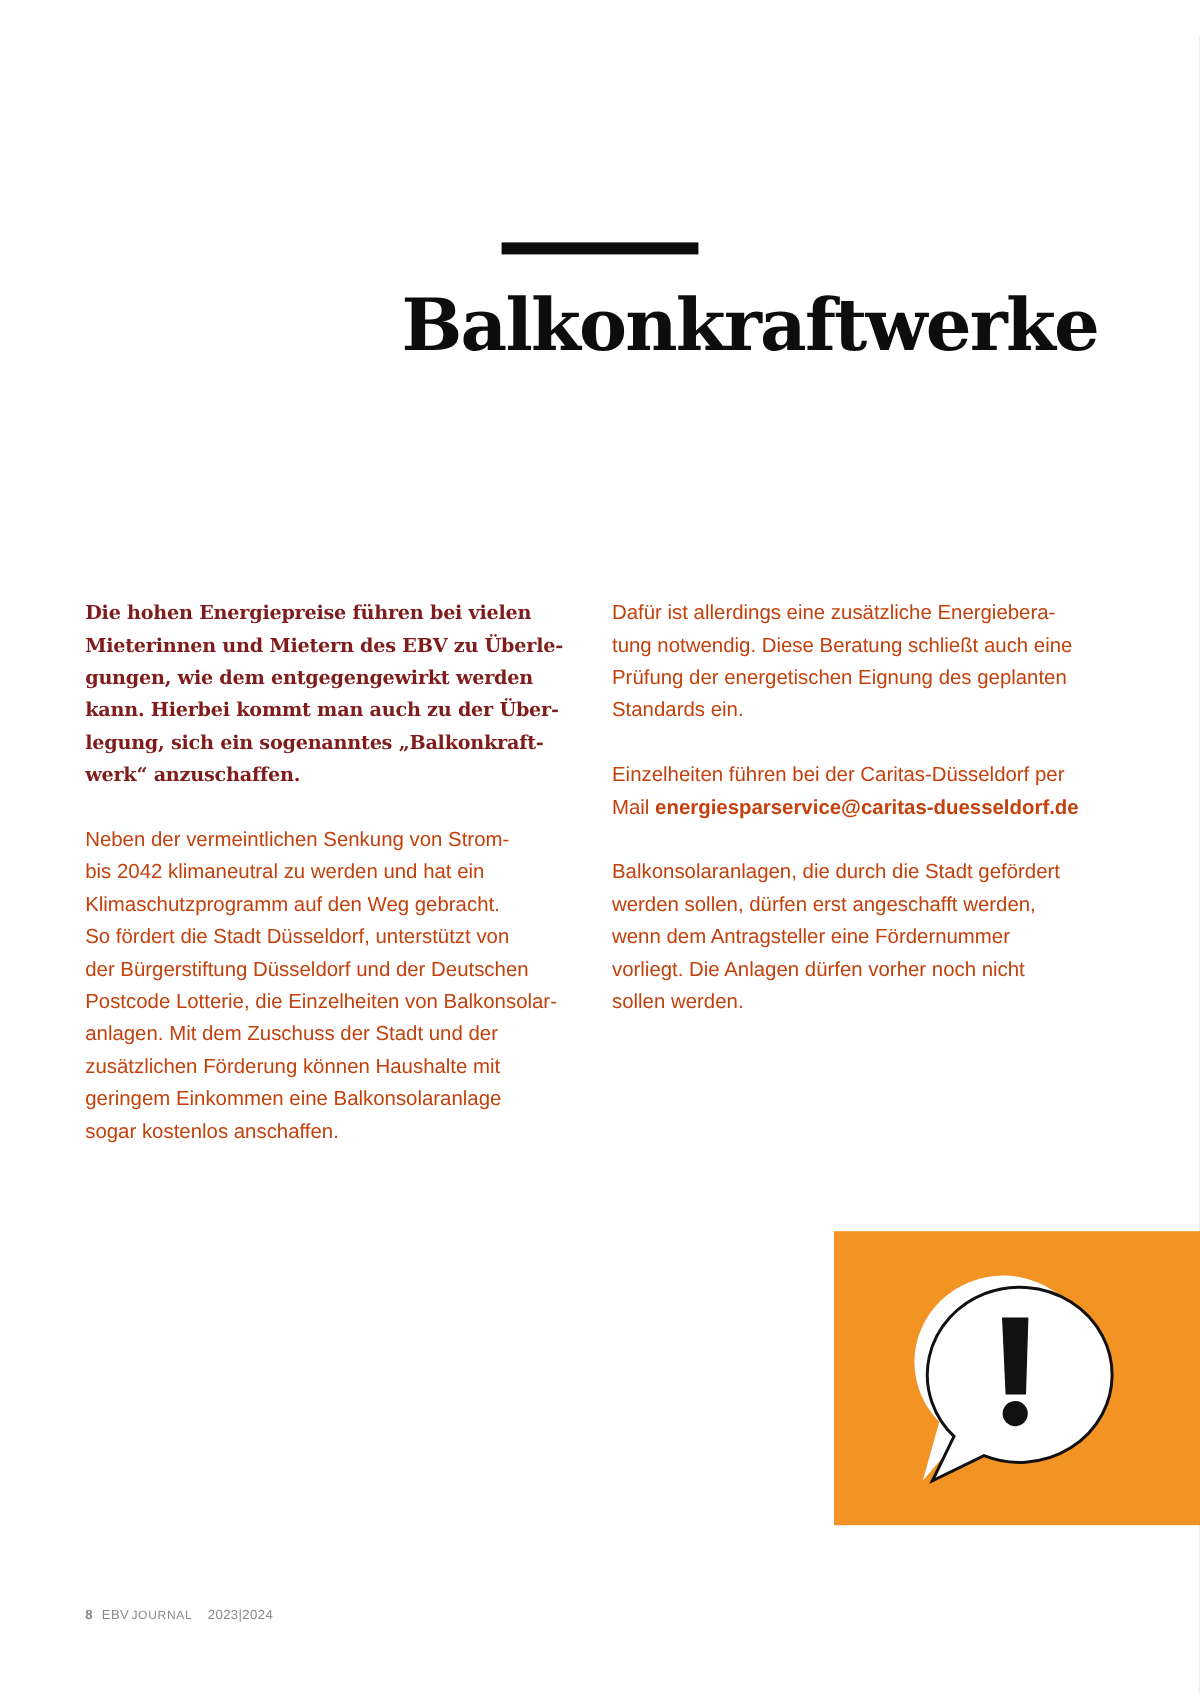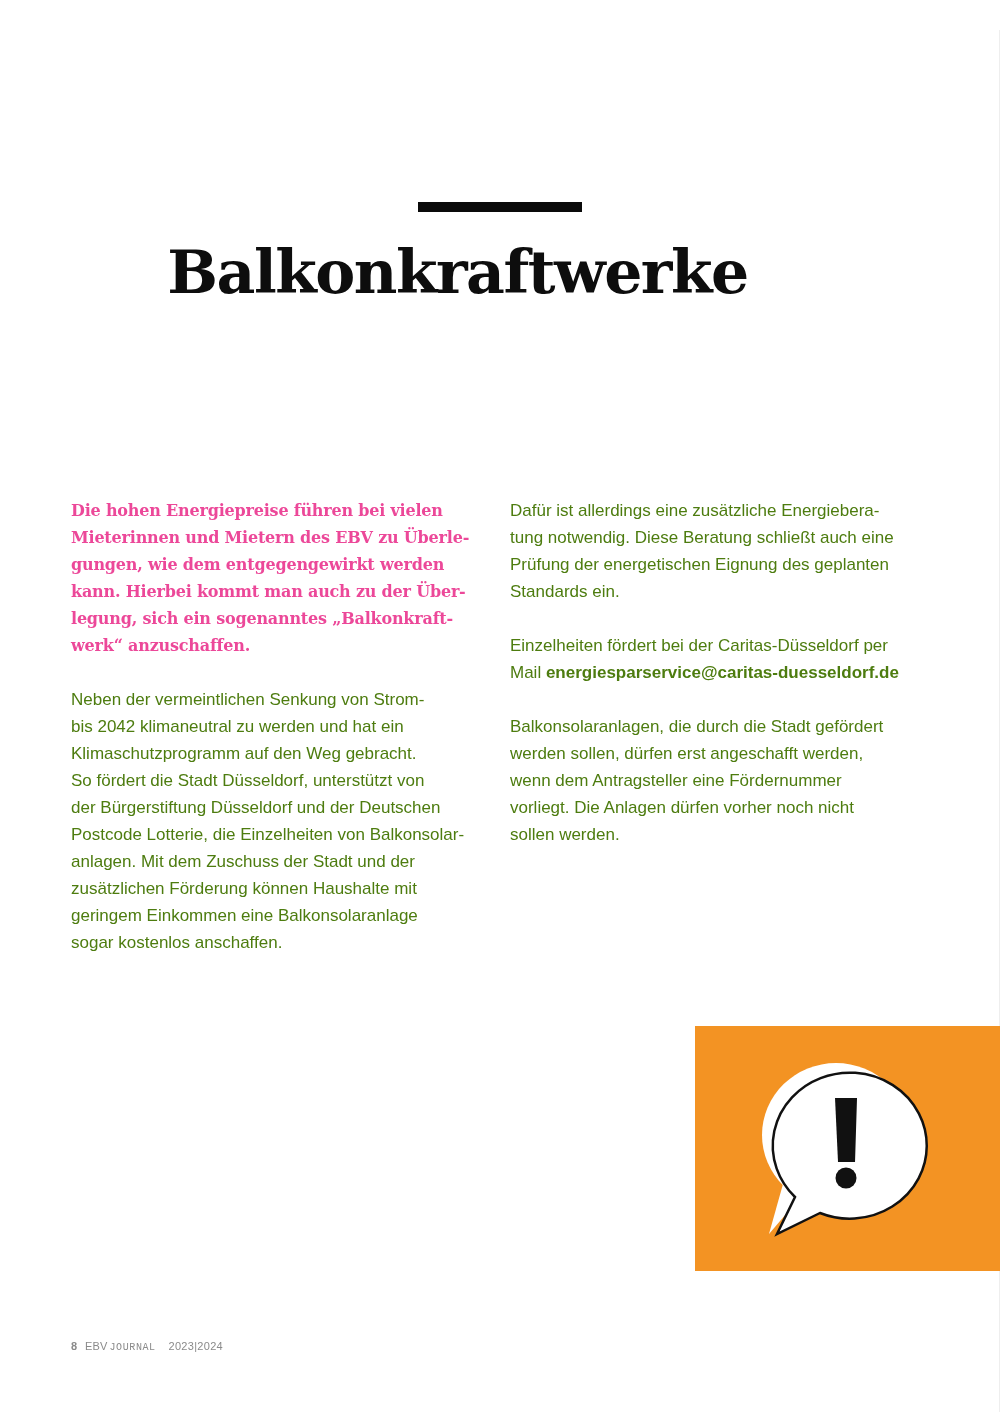--- a/index.html
+++ b/index.html
@@ -28,21 +28,21 @@
       top: 202px;
       width: 164px;
       height: 10px;
       background: #0a0a0a;
     }
     .page-title {
       position: absolute;
       left: 0;
       top: 232px;
       width: 915px;
-      text-align: center;
+      text-align: right;
       font-family: "DejaVu Serif", serif;
       font-weight: bold;
       font-size: 60px;
       line-height: 80px;
       letter-spacing: -1.5px;
       color: #0d0d0d;
       margin: 0;
     }
     .col {
       position: absolute;
@@ -50,29 +50,29 @@
       width: 430px;
     }
     .col-left { left: 71px; width: 420px; }
     .col-right { left: 510px; width: 430px; }
 
     .lead {
       font-family: "DejaVu Serif", serif;
       font-weight: bold;
       font-size: 16px;
       line-height: 27px;
-      color: #ec4899;
+      color: #7f1d1d;
       margin: 0 0 27px 0;
       letter-spacing: -0.2px;
     }
     .para {
       font-family: "Liberation Sans", sans-serif;
       font-size: 17px;
       line-height: 27px;
-      color: #4d7c0f;
+      color: #c2410c;
       margin: 0 0 27px 0;
     }
     .para .line { display: block; white-space: nowrap; }
     .lead .line { display: block; white-space: nowrap; }
     .email {
       font-weight: bold;
     }
 
     .notice-box {
       position: absolute;
@@ -101,21 +101,21 @@
       font-weight: bold;
       margin-right: 5px;
     }
     .footer .brand-ebv {
       font-family: "Liberation Sans", sans-serif;
       font-weight: normal;
       letter-spacing: 0.2px;
       margin-top: 32px;
     }
     .footer .brand-journal {
-      font-family: Liberation Mono, monospace;
+      font-family: Liberation Sans, sans-serif;
       font-size: 10px;
       letter-spacing: 0.6px;
       margin-left: 2px;
       margin-right: 10px;
     }
     .footer .issue {
       font-family: "Liberation Sans", sans-serif;
       letter-spacing: 0.3px;
     }
   </style>
@@ -151,21 +151,21 @@
 </div>
 
 <div class="col col-right">
   <p class="para">
     <span class="line">Dafür ist allerdings eine zusätzliche Energiebera-</span>
     <span class="line">tung notwendig. Diese Beratung schließt auch eine</span>
     <span class="line">Prüfung der energetischen Eignung des geplanten</span>
     <span class="line">Standards ein.</span>
   </p>
   <p class="para">
-    <span class="line">Einzelheiten fördert bei der Caritas-Düsseldorf per</span>
+    <span class="line">Einzelheiten führen bei der Caritas-Düsseldorf per</span>
     <span class="line"><span>Mail </span><a class="email">energiesparservice@caritas-duesseldorf.de</a></span>
   </p>
   <p class="para">
     <span class="line">Balkonsolaranlagen, die durch die Stadt gefördert</span>
     <span class="line">werden sollen, dürfen erst angeschafft werden,</span>
     <span class="line">wenn dem Antragsteller eine Fördernummer</span>
     <span class="line">vorliegt. Die Anlagen dürfen vorher noch nicht</span>
     <span class="line">sollen werden.</span>
   </p>
 </div>

